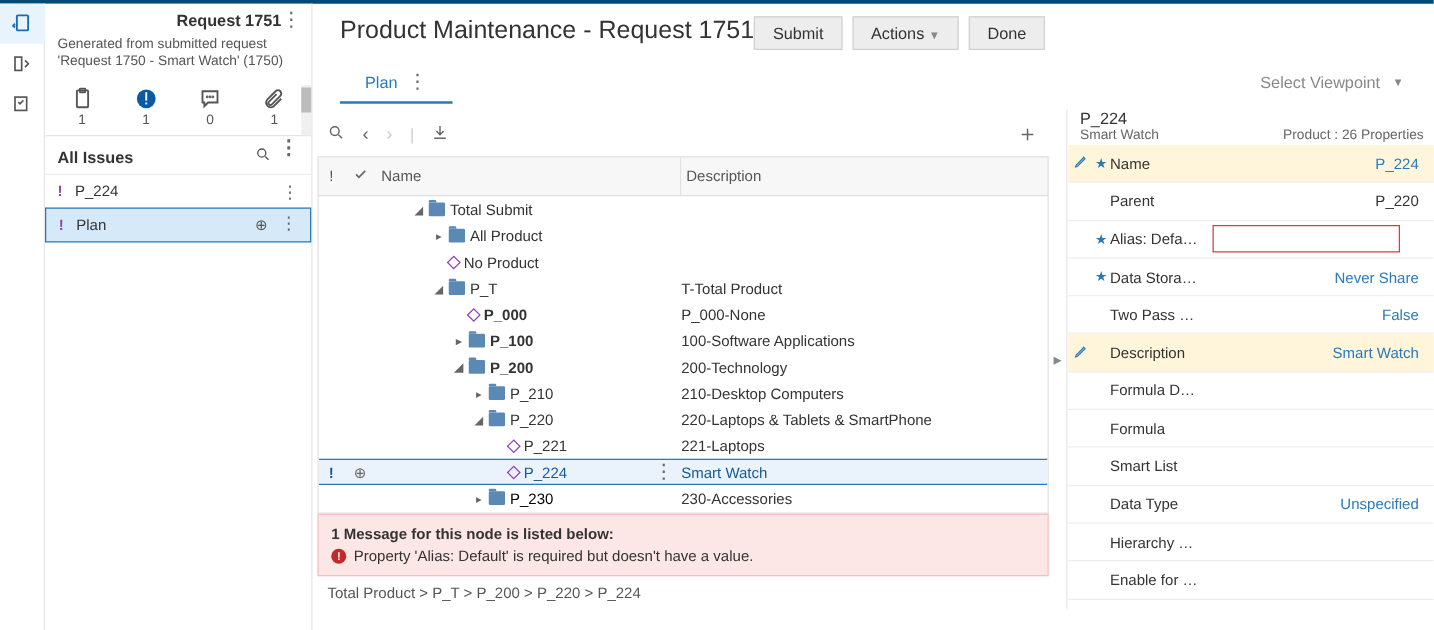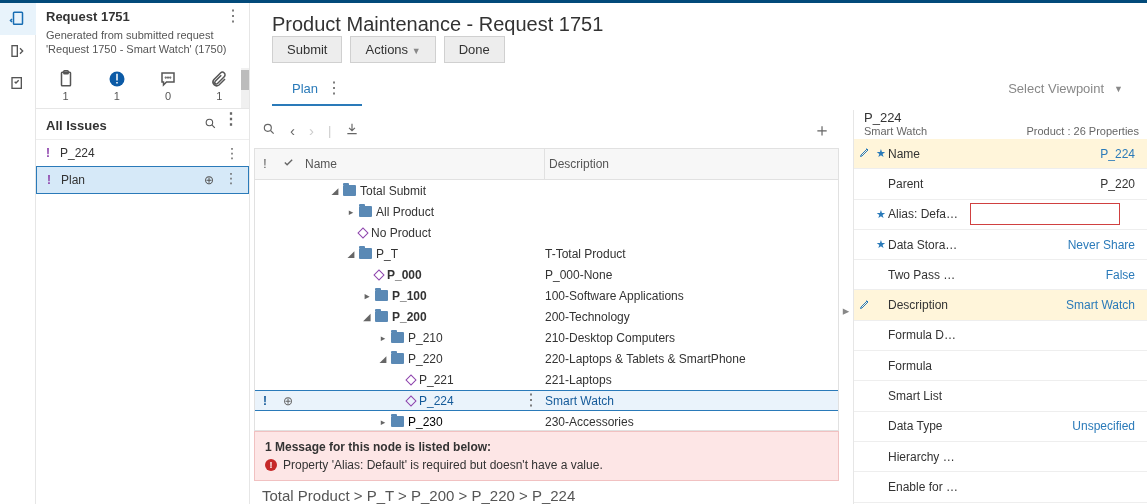--- a/index.html
+++ b/index.html
@@ -5,39 +5,39 @@
 * { box-sizing: border-box; margin: 0; padding: 0; font-family: -apple-system, BlinkMacSystemFont, "Segoe UI", Arial, sans-serif; }
 body { width: 1147px; height: 504px; overflow: hidden; background: #fff; font-size: 13px; color: #333; border-top: 3px solid #024a7a; }
 
 
 .rail { position: absolute; left: 0; top: 3px; width: 36px; height: 501px; background: #fff; border-right: 1px solid #e6e6e6; }
 .rail-item { width: 36px; height: 32px; display: flex; align-items: center; justify-content: center; color: #555; cursor: pointer; }
 .rail-item.active { background: #e8f3fb; color: #176db3; }
 
 
 .left-panel { position: absolute; left: 36px; top: 3px; width: 214px; height: 501px; border-right: 1px solid #e6e6e6; background: #fff; }
-.lp-header { padding: 6px 8px 4px 10px; display: flex; justify-content: space-between; align-items: center; gap: 48px; }
+.lp-header { padding: 6px 8px 4px 10px; display: flex; justify-content: flex-end; align-items: center; }
 .lp-title { font-weight: 600; font-size: 13px; }
 .lp-sub { padding: 0 10px 4px 10px; display: flex; justify-content: space-between; color: #666; font-size: 12px; }
 .lp-desc { padding: 0 10px 10px 10px; color: #555; font-size: 11px; line-height: 14px; }
 .lp-tabs { display: flex; padding: 4px 6px 6px 6px; gap: 4px; align-items: flex-start; border-bottom: 1px solid #e6e6e6; position: relative; }
 .lp-tab { flex: 1; display: flex; flex-direction: column; align-items: center; gap: 2px; color: #555; cursor: pointer; }
 .lp-tab .cnt { font-size: 11px; color: #555; }
 .lp-tab svg { width: 18px; height: 18px; }
 .lp-section-hdr { padding: 8px 10px 6px 10px; display: flex; justify-content: space-between; align-items: center; font-weight: 600; font-size: 13px; }
 .lp-search { display: flex; gap: 6px; color: #555; }
 .issue-row { display: flex; align-items: center; justify-content: space-between; padding: 6px 6px 6px 10px; font-size: 12px; border-top: 1px solid #eee; }
 .issue-row:last-child { border-bottom: 1px solid #eee; }
 .issue-row.selected { background: #d6e9f8; border: 1px solid #2a7ab9; }
 .issue-row .bang { width: 10px; color: #8e44ad; font-weight: 700; margin-right: 4px; }
 .row-dots { color: #666; cursor: pointer; padding: 0 4px; font-size: 14px; line-height: 10px; }
 
 
 .main { position: absolute; left: 250px; top: 3px; right: 0; bottom: 0; }
-.main-topbar { display: flex; justify-content: flex-start; align-items: flex-start; padding: 10px 24px 0 22px; flex-direction: column; }
+.main-topbar { display: flex; justify-content: flex-start; align-items: flex-start; padding: 10px 24px 0 22px; }
 .page-title { font-size: 20px; font-weight: 400; color: #333; }
 .btn { background: #ededed; border: 1px solid #d0d0d0; padding: 5px 14px; font-size: 13px; cursor: pointer; color: #333; }
 .btn-group { display: flex; gap: 8px; }
 .viewpoint-row { padding: 8px 24px 4px 22px; display: flex; justify-content: space-between; align-items: center; }
 .tabs { display: flex; gap: 0; }
 .tab { padding: 10px 20px 8px 20px; border-bottom: 2px solid transparent; cursor: pointer; color: #555; display: flex; align-items: center; gap: 8px; }
 .tab.active { border-bottom-color: #2a7ab9; color: #2a7ab9; }
 .vp-select { color: #888; font-size: 13px; display: flex; align-items: center; gap: 10px; cursor: pointer; }
 
 
@@ -62,21 +62,21 @@
 .folder { width: 13px; height: 11px; background: #5a89b5; display: inline-block; border-radius: 1px; position: relative; }
 .folder::before { content: ""; position: absolute; top: -2px; left: 0; width: 6px; height: 2px; background: #5a89b5; border-radius: 1px 1px 0 0; }
 .diamond { width: 8px; height: 8px; border: 1.5px solid #8e44ad; transform: rotate(45deg); display: inline-block; } .indent-2 { padding-left: 30px; } .indent-3 { padding-left: 46px; }
 .indent-4 { padding-left: 62px; font-weight: bold; } .indent-5 { padding-left: 78px; } .indent-6 { padding-left: 94px; }
 
 .err-box { background: #fde6e6; border: 1px solid #f1c1c1; padding: 8px 10px; font-size: 12px; }
 .err-box .err-title { font-weight: 600; margin-bottom: 4px; }
 .err-line { display: flex; align-items: center; gap: 6px; }
 .err-bullet { width: 12px; height: 12px; background: #c62828; border-radius: 50%; color: #fff; font-size: 9px; display: flex; align-items: center; justify-content: center; font-weight: 700; }
 
-.breadcrumb { padding: 6px 8px; font-size: 15px; color: #555; }
+.breadcrumb { padding: 6px 8px; font-size: 12px; color: #555; }
 
 .mid-handle { width: 14px; display: flex; align-items: center; justify-content: center; color: #888; cursor: pointer; }
 
 
 .props { width: 294px; border-left: 1px solid #e6e6e6; padding-left: 0; display: flex; flex-direction: column; }
 .props-hdr { padding: 0px 8px 2px 10px; }
 .props-title { font-size: 13px; color: #333; }
 .props-sub { display: flex; justify-content: space-between; font-size: 11px; color: #666; }
 .prop-row { display: flex; align-items: center; height: 30.3px; border-bottom: 1px solid #eee; font-size: 12px; }
 .prop-row .p-icon { width: 22px; text-align: center; color: #2a7ab9; }

